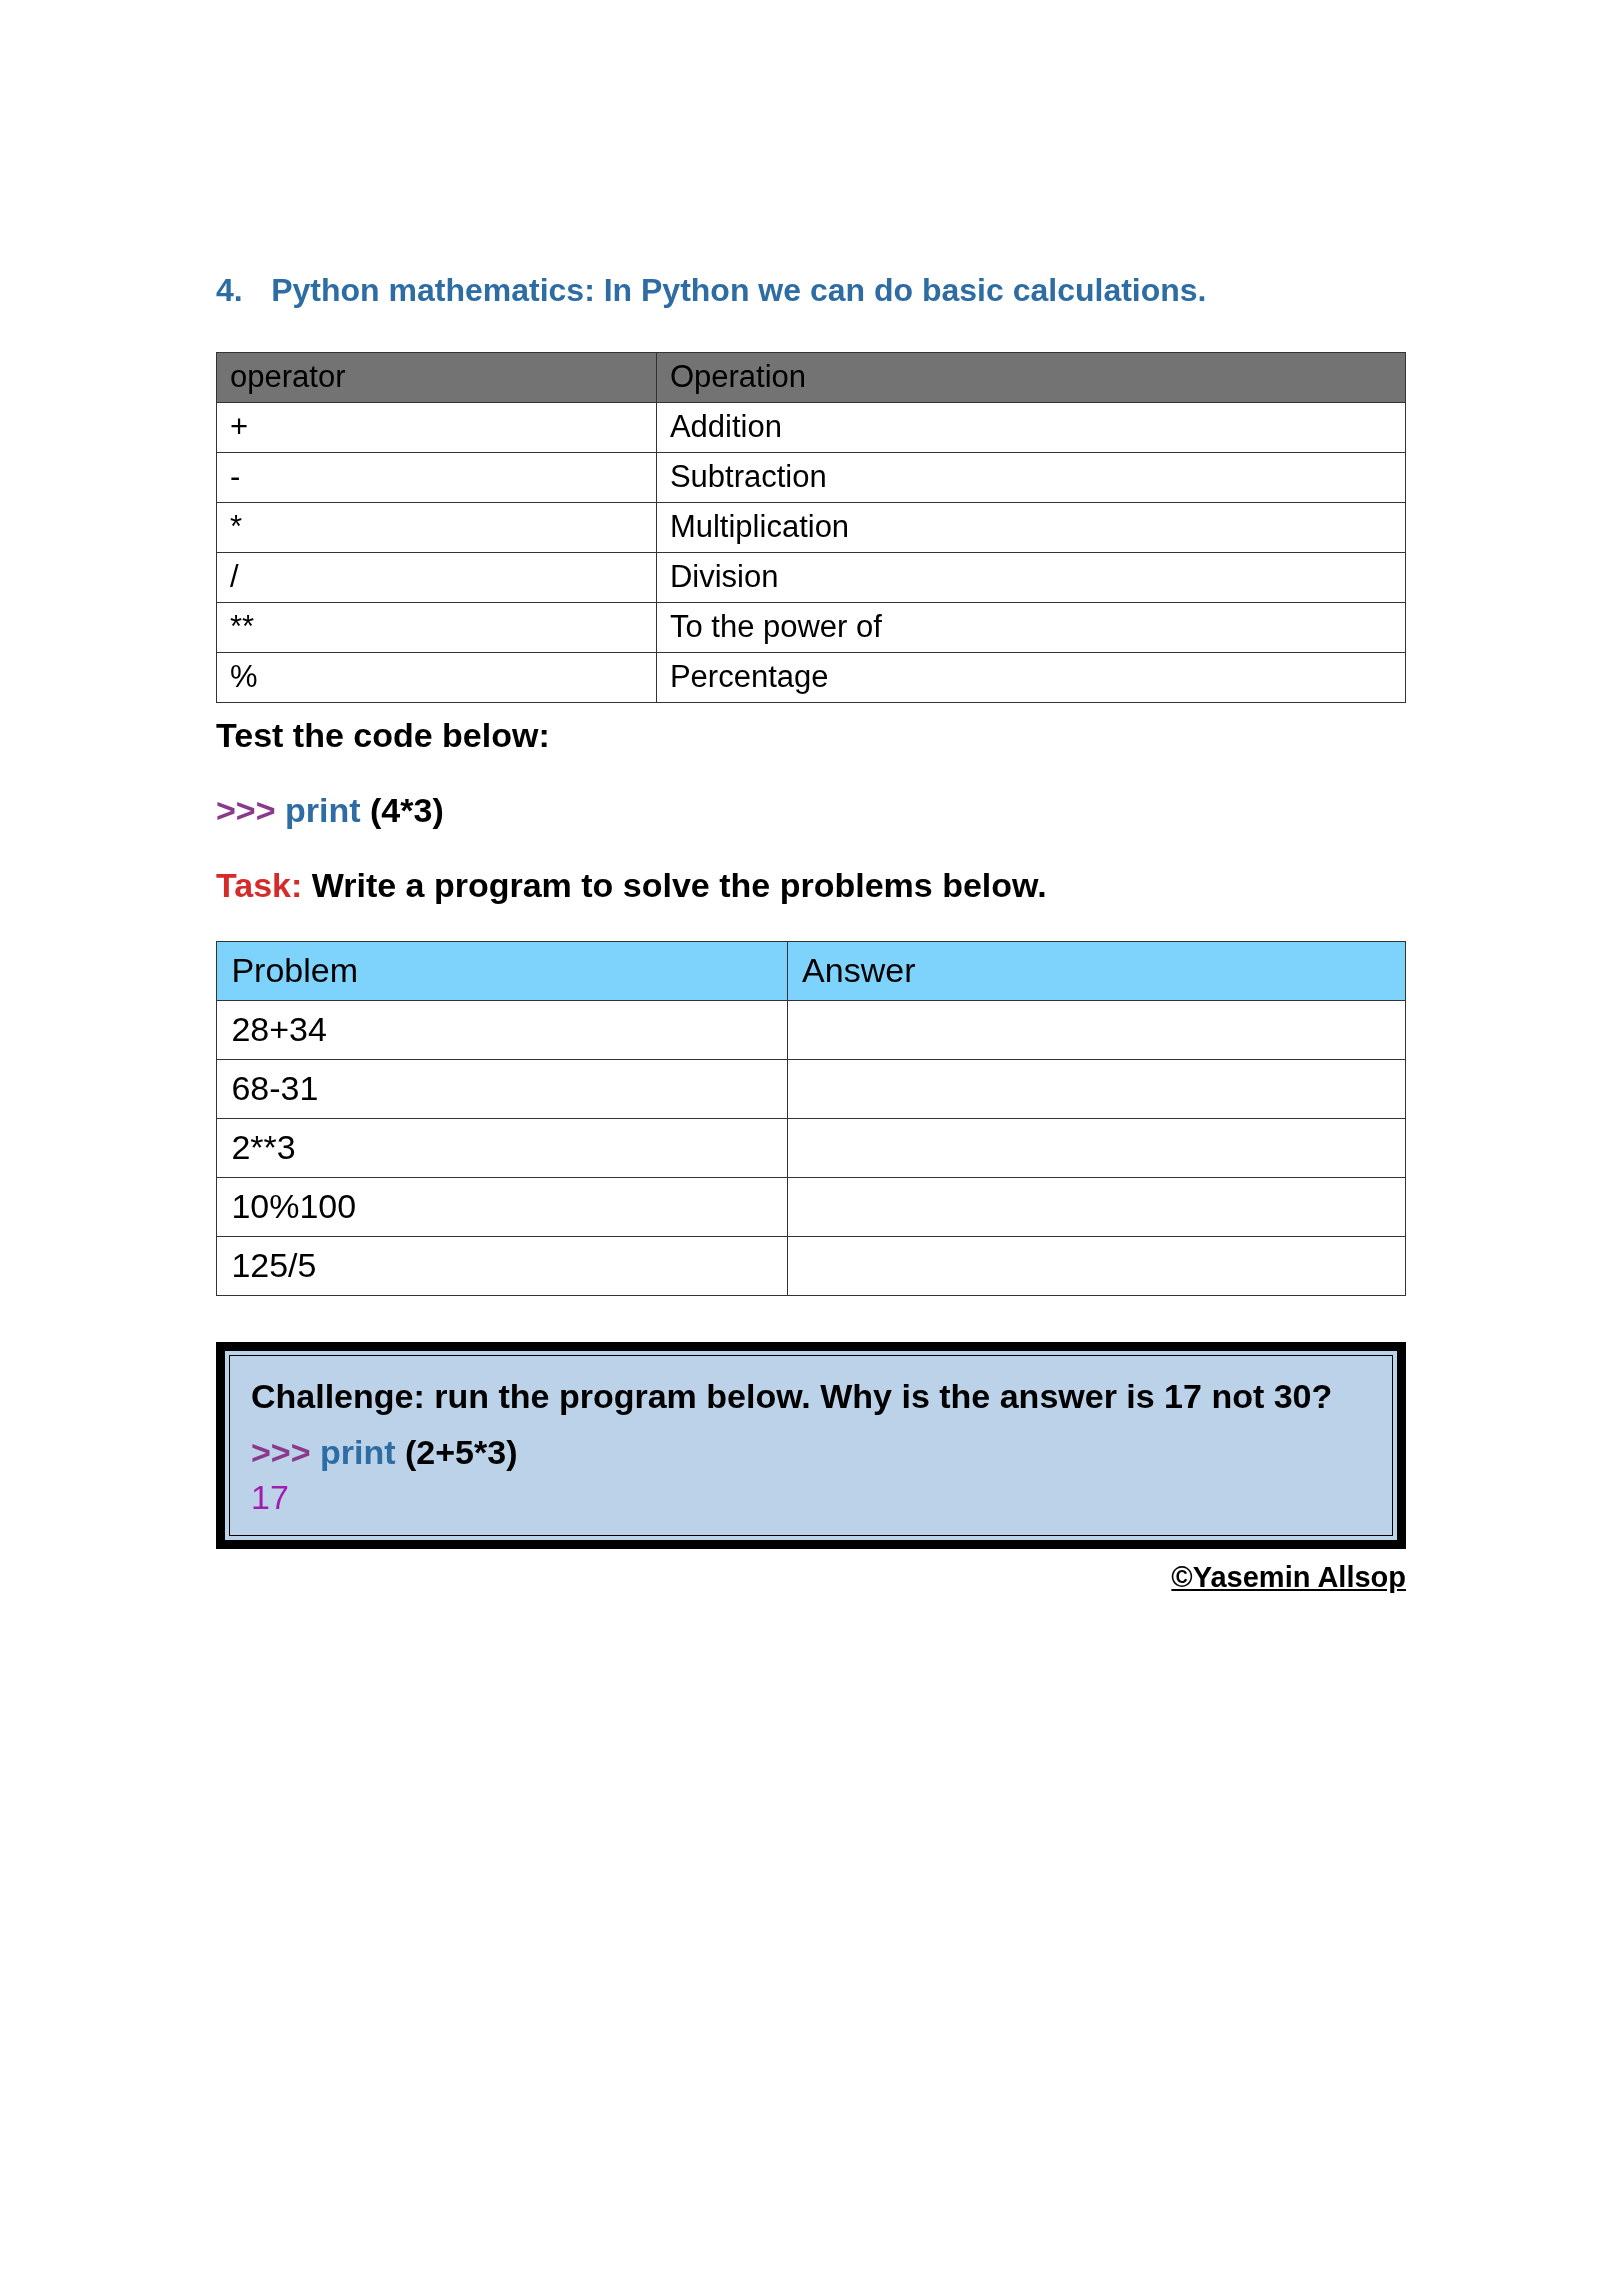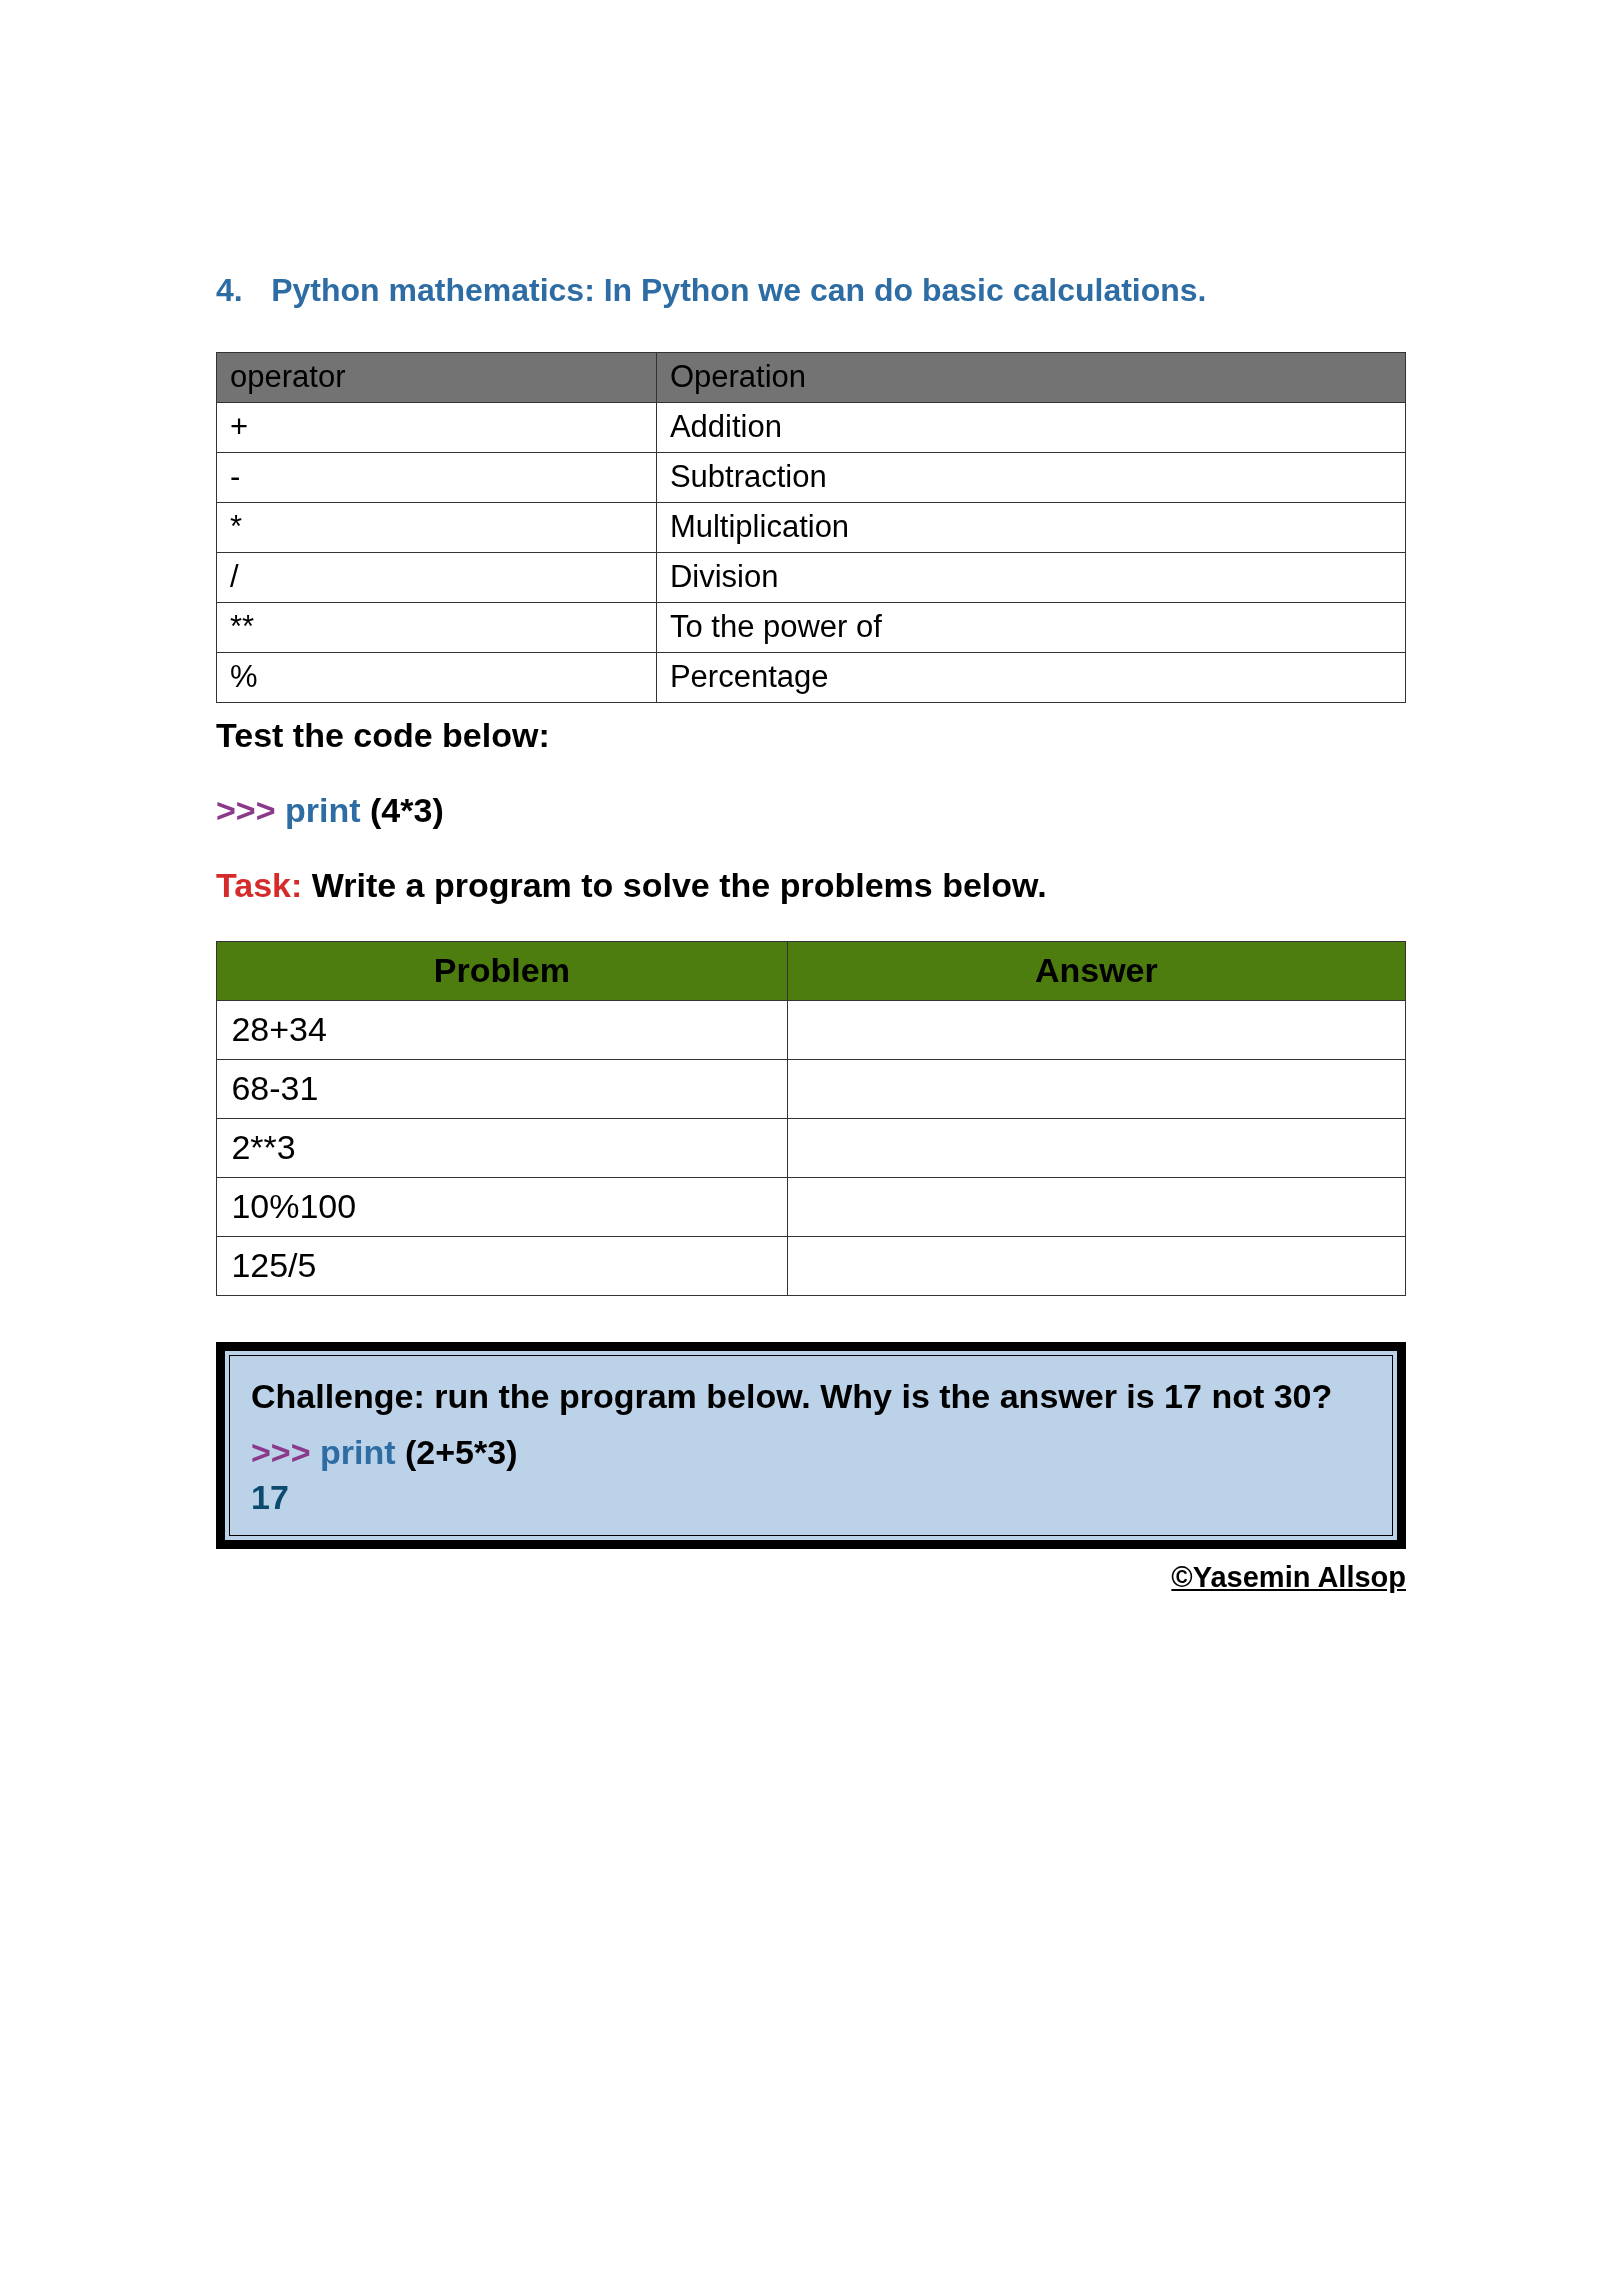--- a/index.html
+++ b/index.html
@@ -69,23 +69,22 @@
     }
     .task-line {
       font-size: 34px;
       font-weight: bold;
       margin-bottom: 36px;
     }
     .task-line .task-label {
       color: #d62b2b;
     }
     .problem-table thead td {
-      background: #4d7c0f;
-      font-weight: bold;
-      text-align: center;
+      background: #7dd3fc;
+      font-weight: normal;
     }
     .problem-table td {
       height: 59px;
       font-size: 34px;
       padding: 7.9px 14.4px;
     }
     .problem-table td:first-child {
       width: 48%;
     }
     .challenge-box {
@@ -125,22 +124,22 @@
       color: #8b3a8b;
     }
     .challenge-code .print-kw {
       color: #2e6ca4;
     }
     .challenge-code .args {
       color: #000;
     }
     .challenge-result {
       font-size: 34px;
-      font-weight: bold;
-      color: #0c4a6e;
+      font-weight: normal;
+      color: #a21caf;
     }
     .footer {
       text-align: right;
       font-size: 29px;
       font-weight: bold;
       margin-top: 11.8px;
       text-decoration: underline;
     }
   </style>
 </head>

